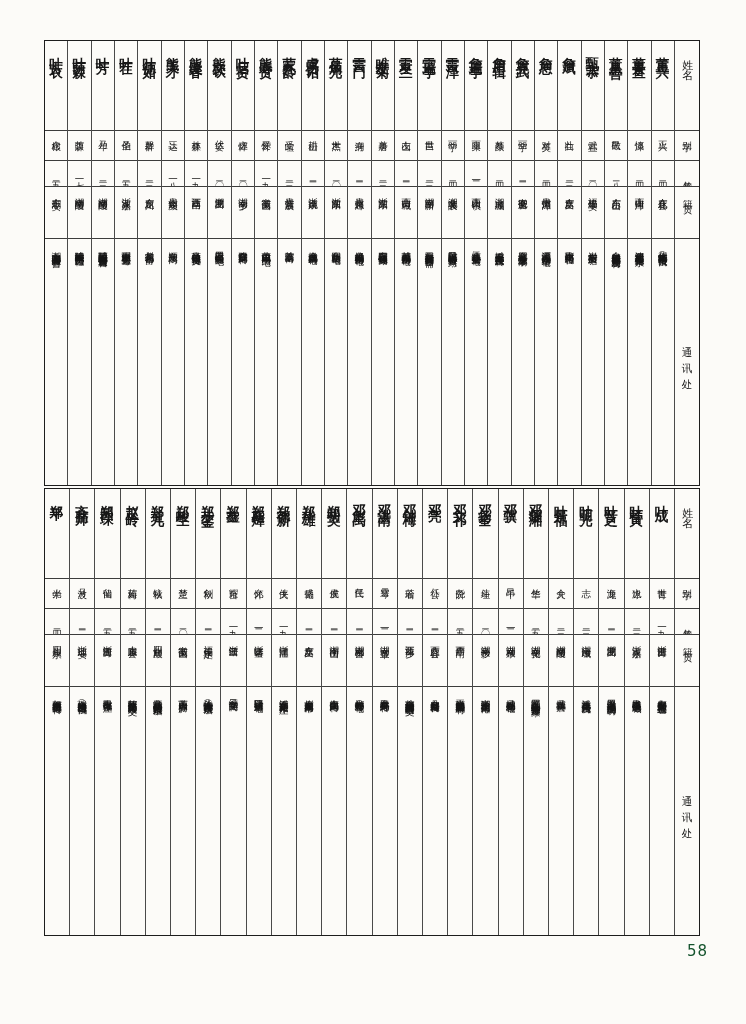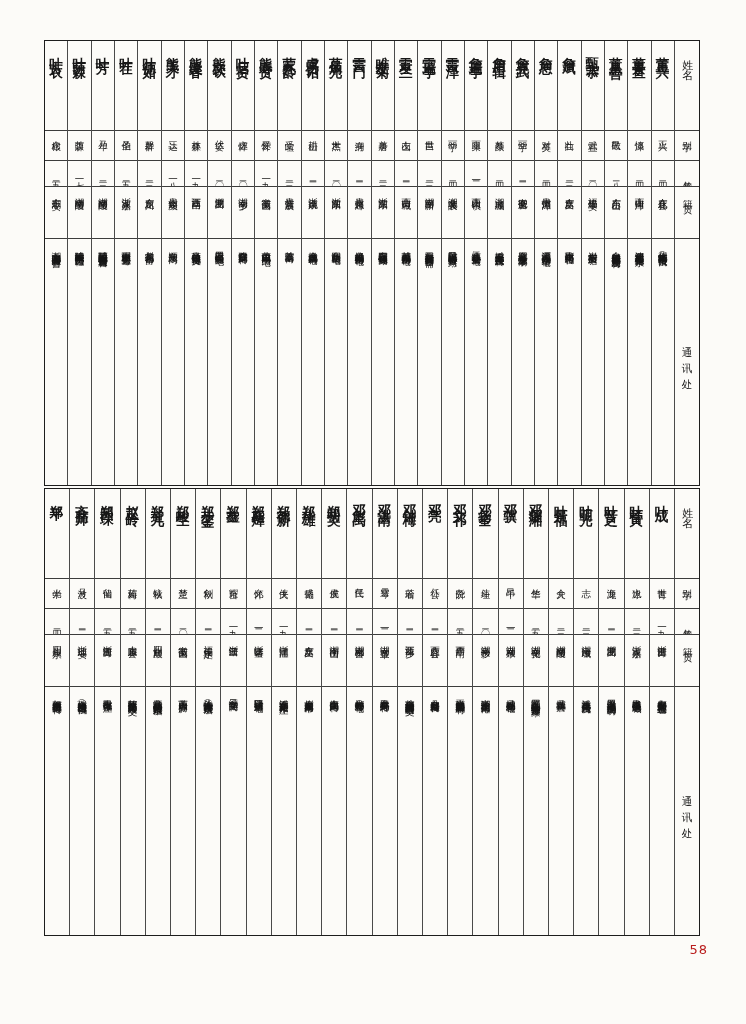--- a/index.html
+++ b/index.html
@@ -47,21 +47,21 @@
   .address .vtext{font-size:9.5px;letter-spacing:0.5px;padding-top:5px;max-height:100%;}
   
   .header-col .name .vtext{font-weight:normal;font-size:11px;letter-spacing:10px;padding-top:10px;}
   .header-col .courtesy .vtext{font-size:9.5px;letter-spacing:0.5px;padding-top:2px;}
   .header-col .age .vtext{font-size:9px;letter-spacing:0;}
   .header-col .native .vtext{font-size:10px;letter-spacing:6px;padding-top:4px;}
   .header-col .address{align-items:center;}
   .header-col .address .vtext{font-size:10.5px;letter-spacing:16px;padding-top:0;}
   .page-number{
     position:absolute;top:942px;right:38px;
-    font-size:13px;color:#b91c1c;letter-spacing:1px;
+    font-size:15px;color:#14532d;letter-spacing:1px;
   }
 </style>
 </head>
 <body>
 
 <div class="page">
   <div class="tables">
 
     <div class="dir-table top">
       <div class="col header-col">

